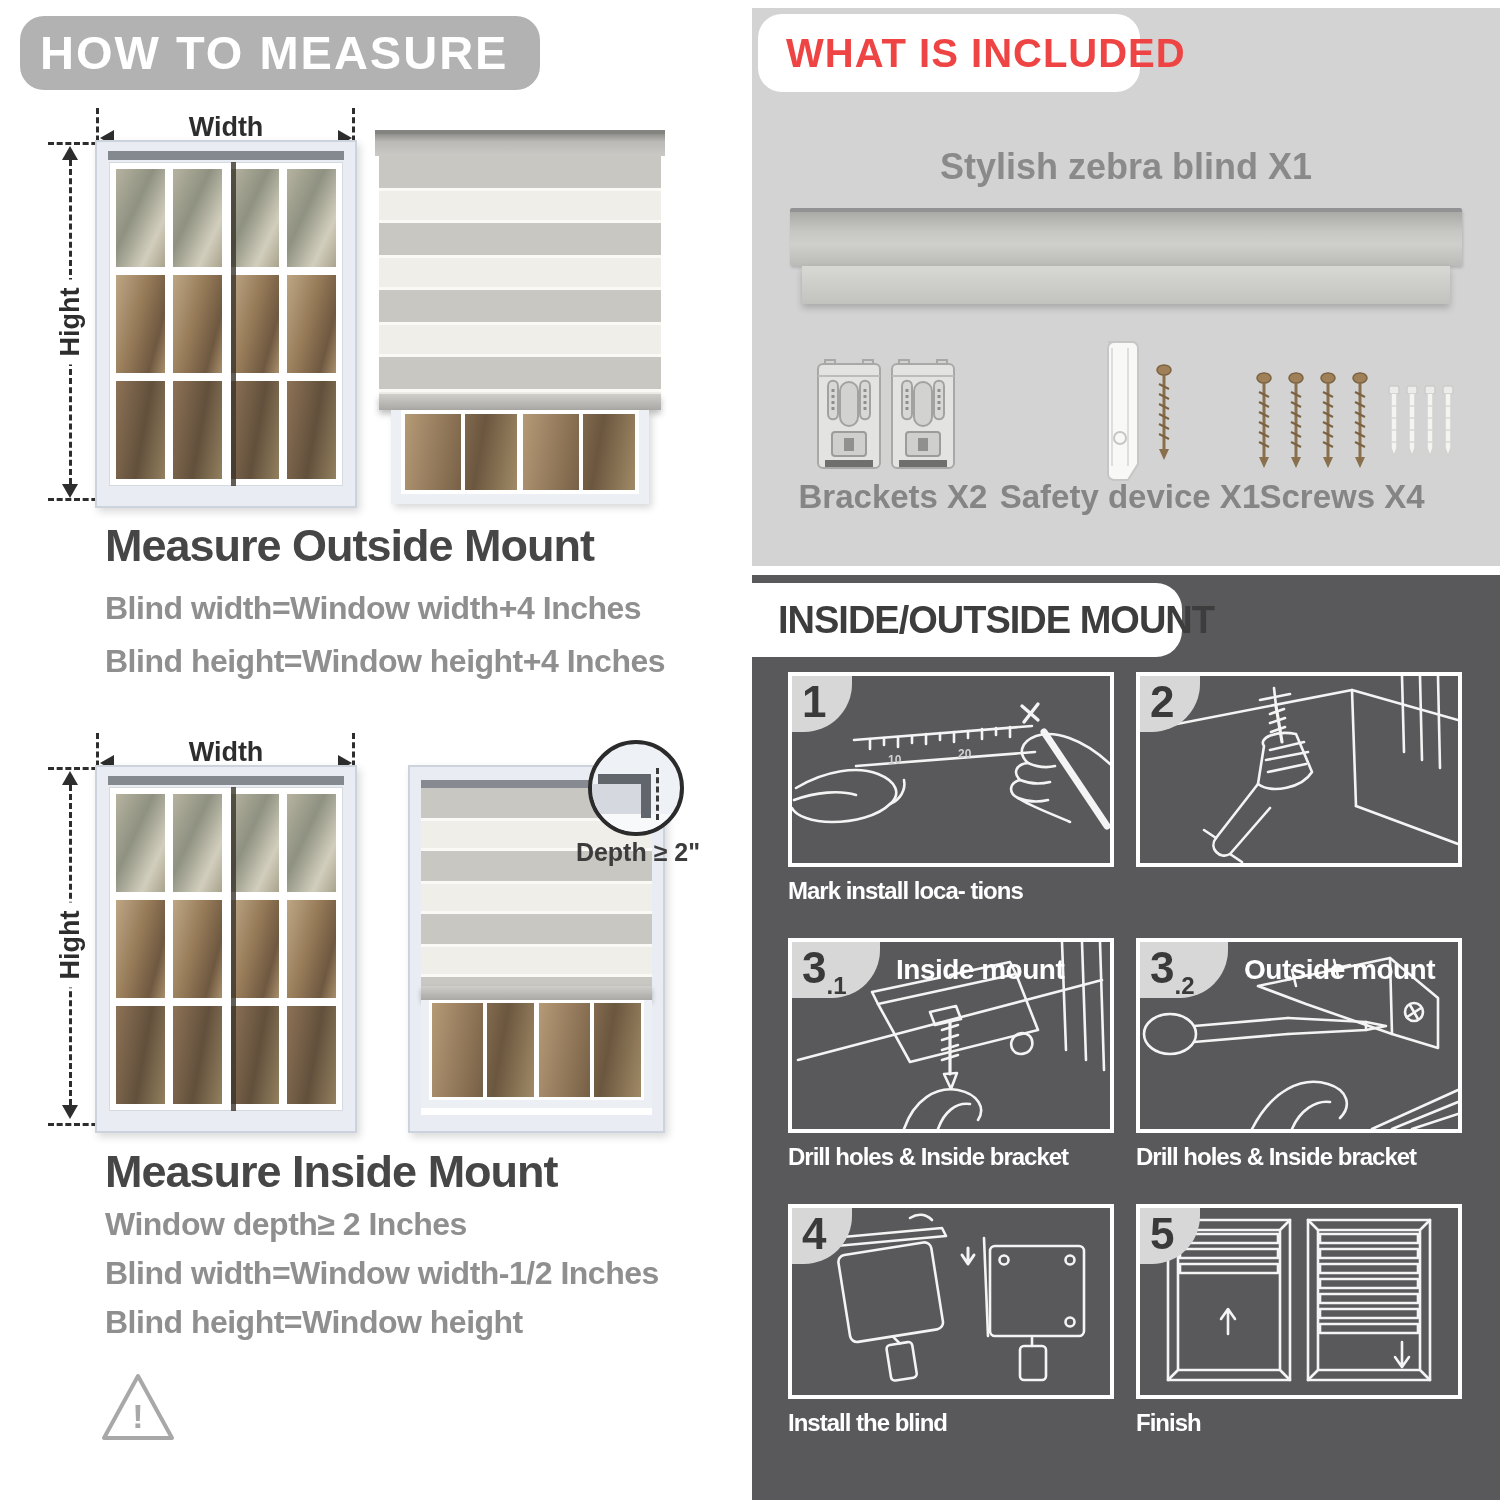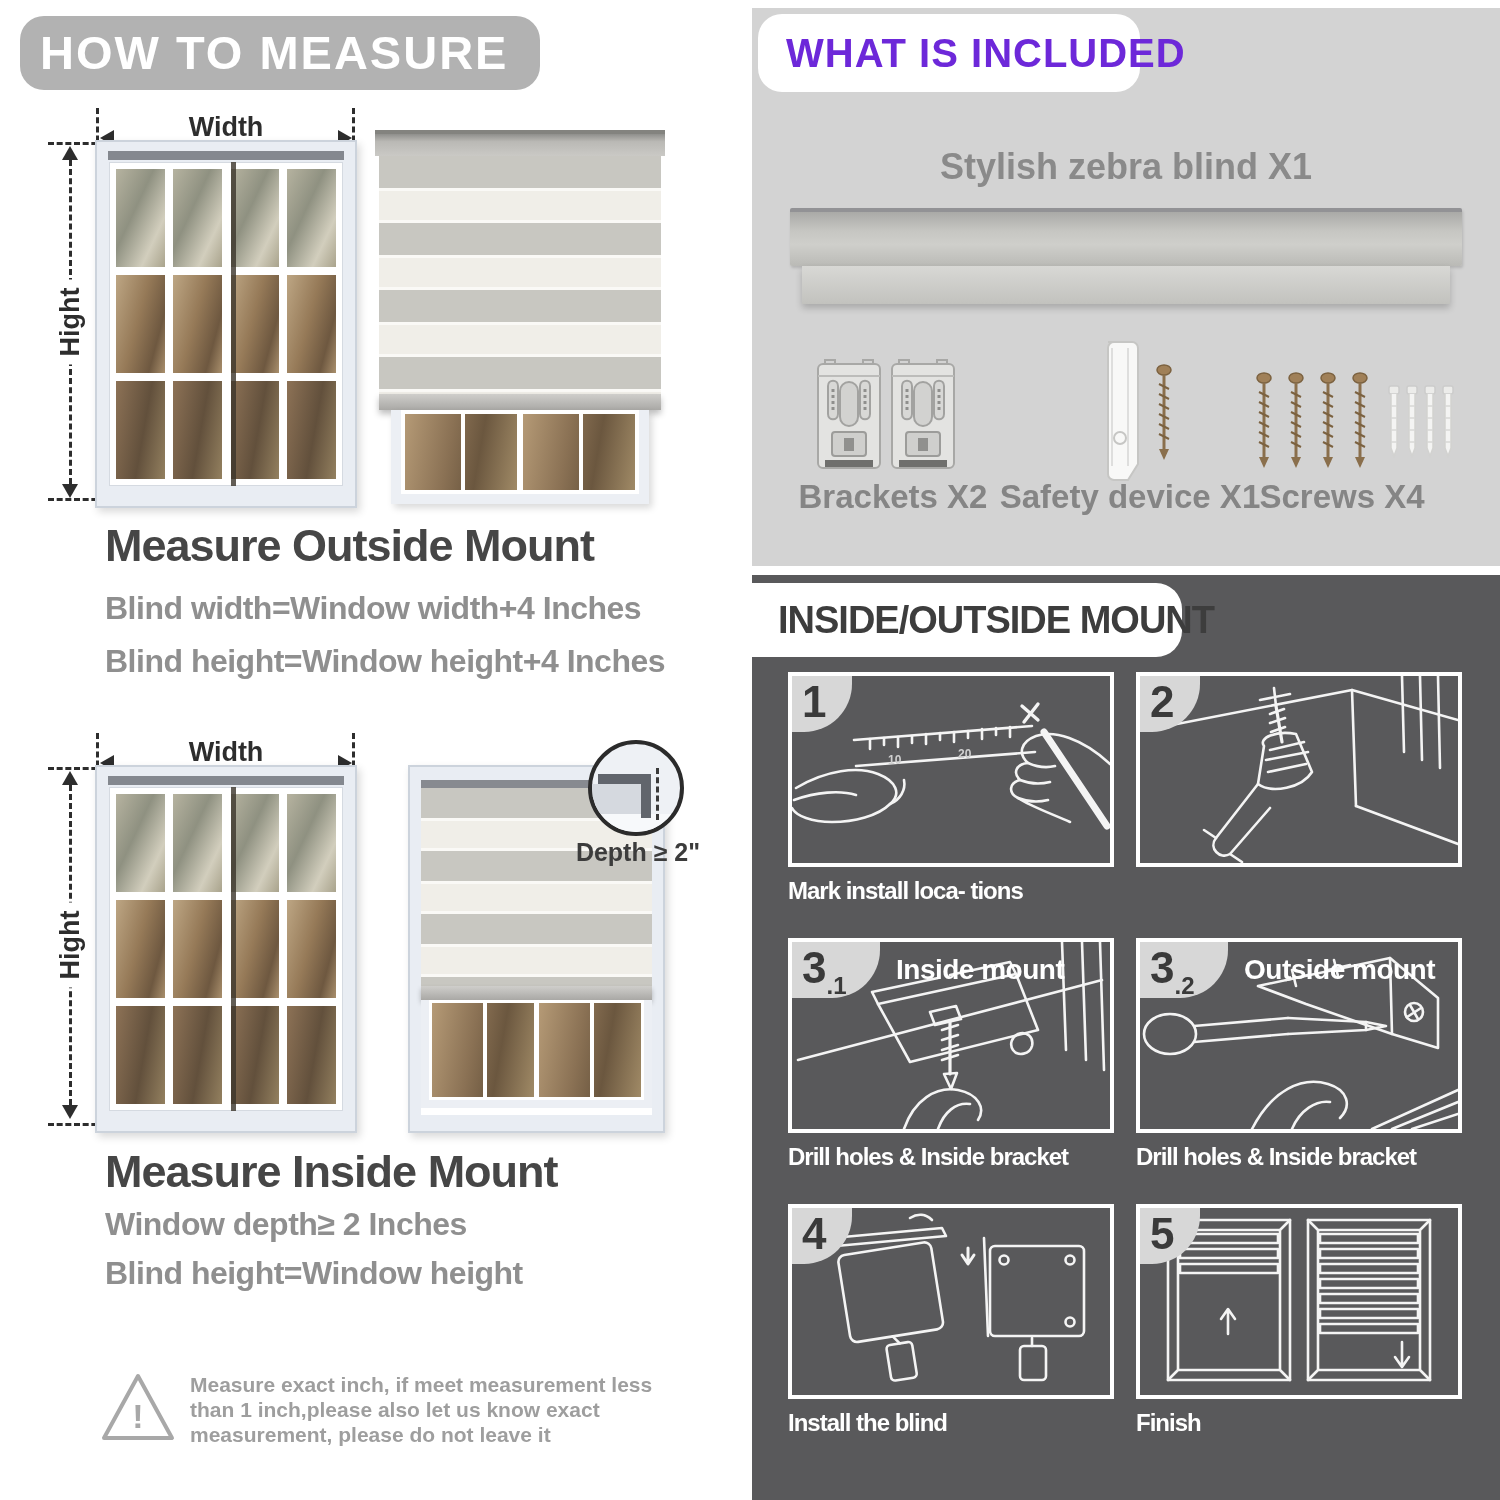--- a/index.html
+++ b/index.html
@@ -61,21 +61,21 @@
   .m-dash { left:64px; top:24px; height:52px; border-left:3px dashed #3a3a3a; }
   .depth-label { position:absolute; font-size:25px; color:#3c3c3c; text-align:center; }
   
   .sec-title { position:absolute; font-size:45px; color:#464646; letter-spacing:-1px; white-space:nowrap; }
   .sec-lines { position:absolute; font-size:32px; color:#8f8f8f; letter-spacing:-0.5px; white-space:nowrap; }
   .sec-lines div { line-height:53px; }
   .warn-text { position:absolute; font-size:21px; color:#9e9e9e; line-height:25px; }
   
   .included-panel { position:absolute; left:752px; top:8px; width:748px; height:558px; background:#d3d3d3; }
   .inc-header { position:absolute; left:6px; top:6px; width:382px; height:78px; background:#fff; border-radius:24px;
-    color:#6d28d9; font-size:40px; line-height:78px; padding-left:28px; letter-spacing:1px; box-sizing:border-box; white-space:nowrap; }
+    color:#ef4444; font-size:40px; line-height:78px; padding-left:28px; letter-spacing:1px; box-sizing:border-box; white-space:nowrap; }
   .product-label { position:absolute; left:0; right:0; top:138px; text-align:center; font-size:36px; color:#8a8a8a; }
   .rail { position:absolute; left:38px; top:200px; width:672px; height:58px; border-top:4px solid #929295; box-sizing:border-box; border-radius:2px;
     background:linear-gradient(180deg,#aaaaa7 0%,#c6c6c2 35%,#cfcfcb 60%,#babab6 100%); box-shadow:1px 2px 3px rgba(0,0,0,.15); }
   .rail-lip { position:absolute; left:50px; top:258px; width:648px; height:38px;
     background:linear-gradient(180deg,#d8d8d5,#c2c2be); box-shadow:0 4px 7px rgba(0,0,0,.2); }
   .item-label { position:absolute; top:470px; text-align:center; font-size:33px; color:#858585; white-space:nowrap; }
   .inc-ico { position:absolute; }
   
   .mount-panel { position:absolute; left:752px; top:575px; width:748px; height:925px; background:#59595b; }
   .mnt-header { position:absolute; left:0; top:8px; width:430px; height:74px; background:#fff; border-radius:0 26px 26px 0;
@@ -214,28 +214,28 @@
       <div class="m-white"></div>
     <div class="m-h"></div>
       <div class="m-v"></div>
       <div class="m-dash"></div>
   </div>
   <div class="depth-label" style="left:556px; top:838px; width:164px;">Depth ≥ 2"</div>
 
   <div class="sec-title" style="left:105px; top:1146px;">Measure Inside Mount</div>
   <div class="sec-lines" style="left:105px; top:1200px;">
     <div style="line-height:49px;">Window depth≥ 2 Inches</div>
+    <div style="line-height:49px;">Blind width=Window width-1/2 Inches</div>
     <div style="line-height:49px;">Blind height=Window height</div>
   </div>
 
   <svg style="position:absolute; left:98px; top:1370px;" width="80" height="74" viewBox="0 0 80 74">
     <path d="M40 6 L74 68 L6 68 Z" fill="none" stroke="#a8a8a8" stroke-width="4" stroke-linejoin="round"></path>
     <text x="40" y="58" text-anchor="middle" font-size="34" font-weight="bold" fill="#a8a8a8">!</text>
   </svg>
-  <div class="warn-text" style="left:190px; top:1372px; width:480px;">Measure exact inch, if meet measurement less than 1 inch,please also let us know exact measurement, please do not leave it</div>
 
   <div class="included-panel">
     <div class="inc-header">
       <span>WHAT IS INCLUDED</span>
     </div>
     <div class="product-label">Stylish zebra blind X1</div>
 
     <div class="rail"></div>
     <div class="rail-lip"></div>
 

